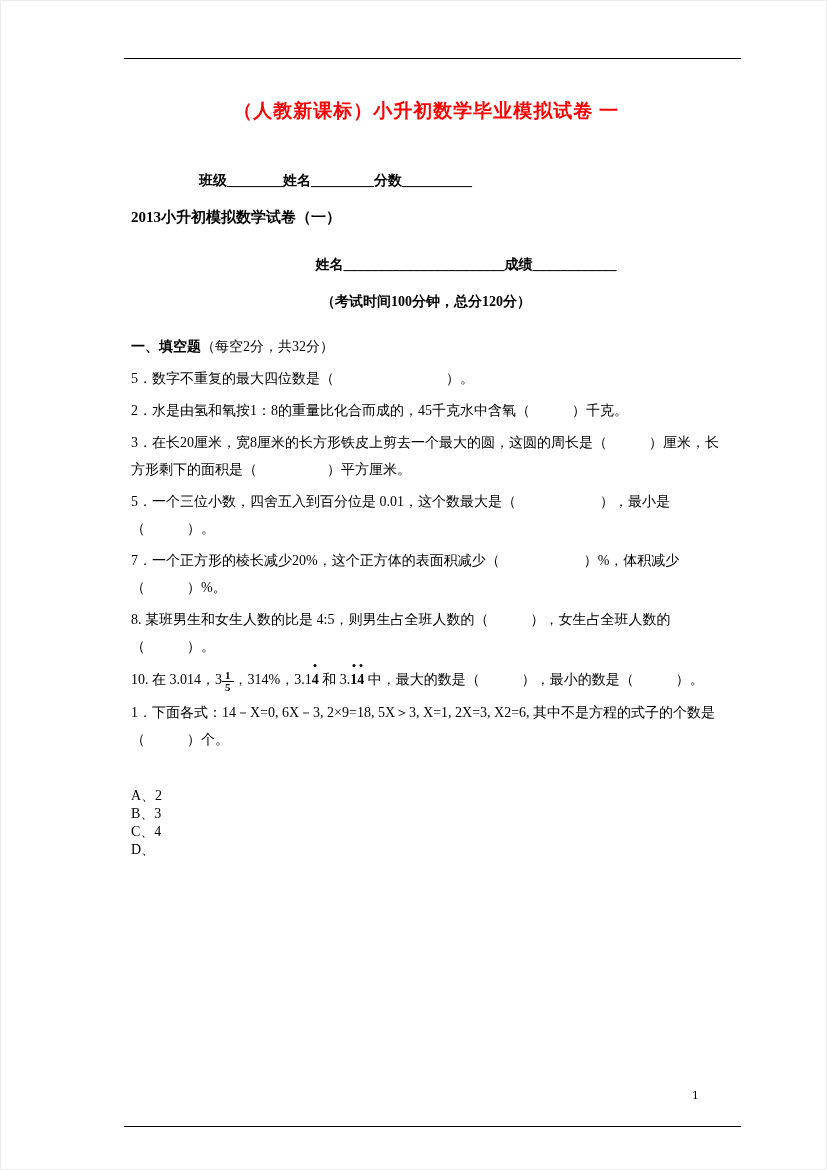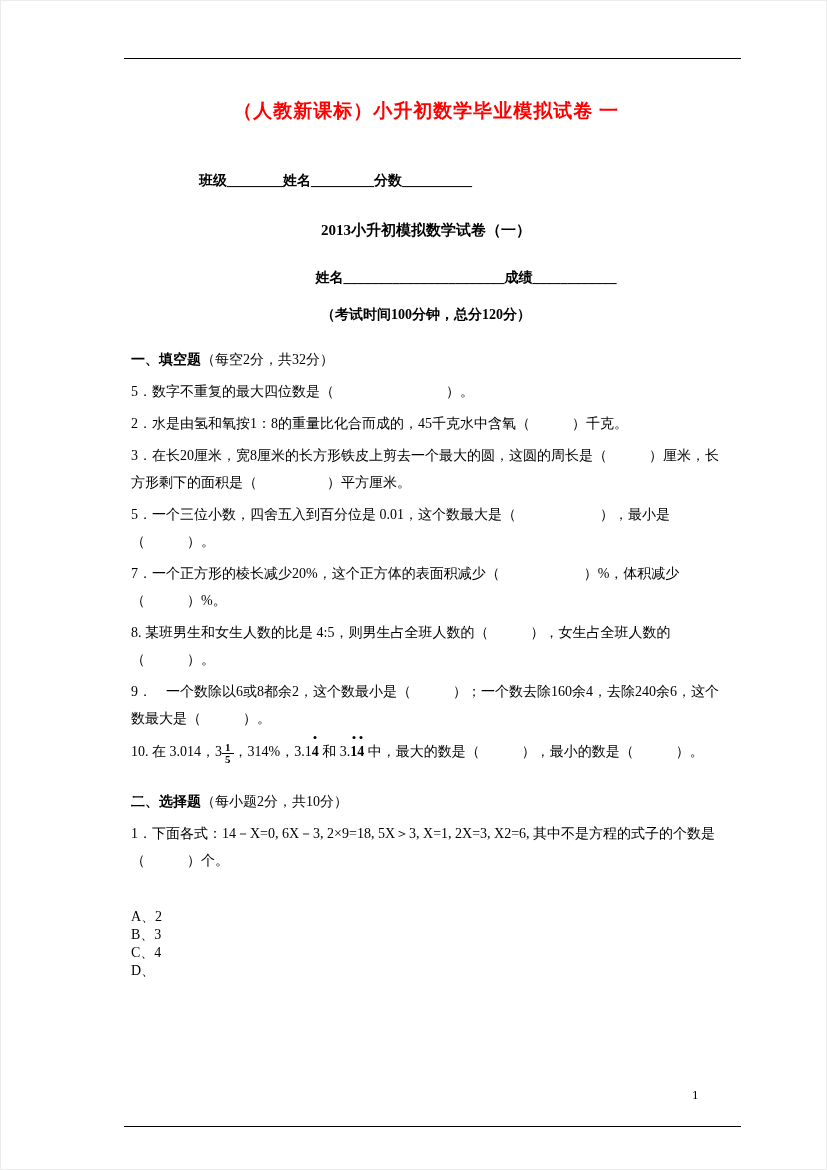--- a/index.html
+++ b/index.html
@@ -11,21 +11,21 @@
   }
   .rule { position:absolute; left:123px; width:617px; border-top:1px solid #000; }
   .rule-top { top:57px; }
   .rule-bottom { top:1125px; }
   .content { position:absolute; left:130px; top:0; width:590px; }
   .doc-title {
     margin-top:97px; text-align:center; color:#ff0000;
     font-size:19px; font-weight:bold; letter-spacing:1px;
   }
   .class-line { margin-top:48px; margin-left:68px; font-weight:bold; font-size:14px; }
-  .exam-title { margin-top:31px; text-align:center; font-weight:bold; font-size:15px; }
+  .exam-title { margin-top:18px; text-align:left; font-weight:bold; font-size:15px; }
   .name-score { margin-top:29px; margin-left:80px; text-align:center; font-weight:bold; font-size:14px; }
   .time-line  { margin-top:19px; text-align:center; font-weight:bold; font-size:14px; }
   .section-heading { margin-top:22px; font-size:14px; line-height:27px; }
   .section-heading .bold { font-weight:bold; }
   .question { font-size:14px; line-height:27px; margin-top:5px; }
   .q10 { line-height:29px; }
   .frac { display:inline-block; vertical-align:-0.5em; text-align:center; line-height:1; font-weight:bold; }
   .frac .num { display:block; border-bottom:1px solid #000; padding:0 3px; font-size:11px; }
   .frac .den { display:block; padding:0 3px; font-size:11px; }
   .overdot { position:relative; font-weight:bold; display:inline-block; }
@@ -58,27 +58,23 @@
     <div class="section-heading">
       <span class="bold">一、填空题</span><span>（每空2分，共32分）</span>
     </div>
 
     <p class="question">5．数字不重复的最大四位数是（　　　　　　　　）。</p>
     <p class="question">2．水是由氢和氧按1：8的重量比化合而成的，45千克水中含氧（　　　）千克。</p>
     <p class="question">3．在长20厘米，宽8厘米的长方形铁皮上剪去一个最大的圆，这圆的周长是（　　　）厘米，长方形剩下的面积是（　　　　　）平方厘米。</p>
     <p class="question">5．一个三位小数，四舍五入到百分位是 0.01，这个数最大是（　　　　　　），最小是（　　　）。</p>
     <p class="question">7．一个正方形的棱长减少20%，这个正方体的表面积减少（　　　　　　）%，体积减少（　　　）%。</p>
     <p class="question">8. 某班男生和女生人数的比是 4:5，则男生占全班人数的（　　　），女生占全班人数的（　　　）。</p>
-    <p class="question">9．　一个数除以6或8都余2，这个数最小是（　　　）；一个数去除160余4，去除240余6，这个数最大是（　　　）。</p>
 
     <p class="question q10"><span>10.  在 3.014，3</span><span class="frac"><span class="num">1</span><span class="den">5</span></span><span>，314%，3.1</span><span class="overdot">4</span><span> 和 3.</span><span class="overdot">1</span><span class="overdot">4</span><span> 中，最大的数是（　　　），最小的数是（　　　）。</span></p>
 
-    <div class="section-heading">
-      <span class="bold">二、选择题</span><span>（每小题2分，共10分）</span>
-    </div>
 
     <p class="question">1．下面各式：14－X=0, 6X－3, 2×9=18, 5X＞3, X=1, 2X=3, X2=6, 其中不是方程的式子的个数是（　　　）个。</p>
 
     <div class="options-row">
       <span>A、2</span>
       <span>B、3</span>
       <span>C、4</span>
       <span>D、</span>
     </div>
 

